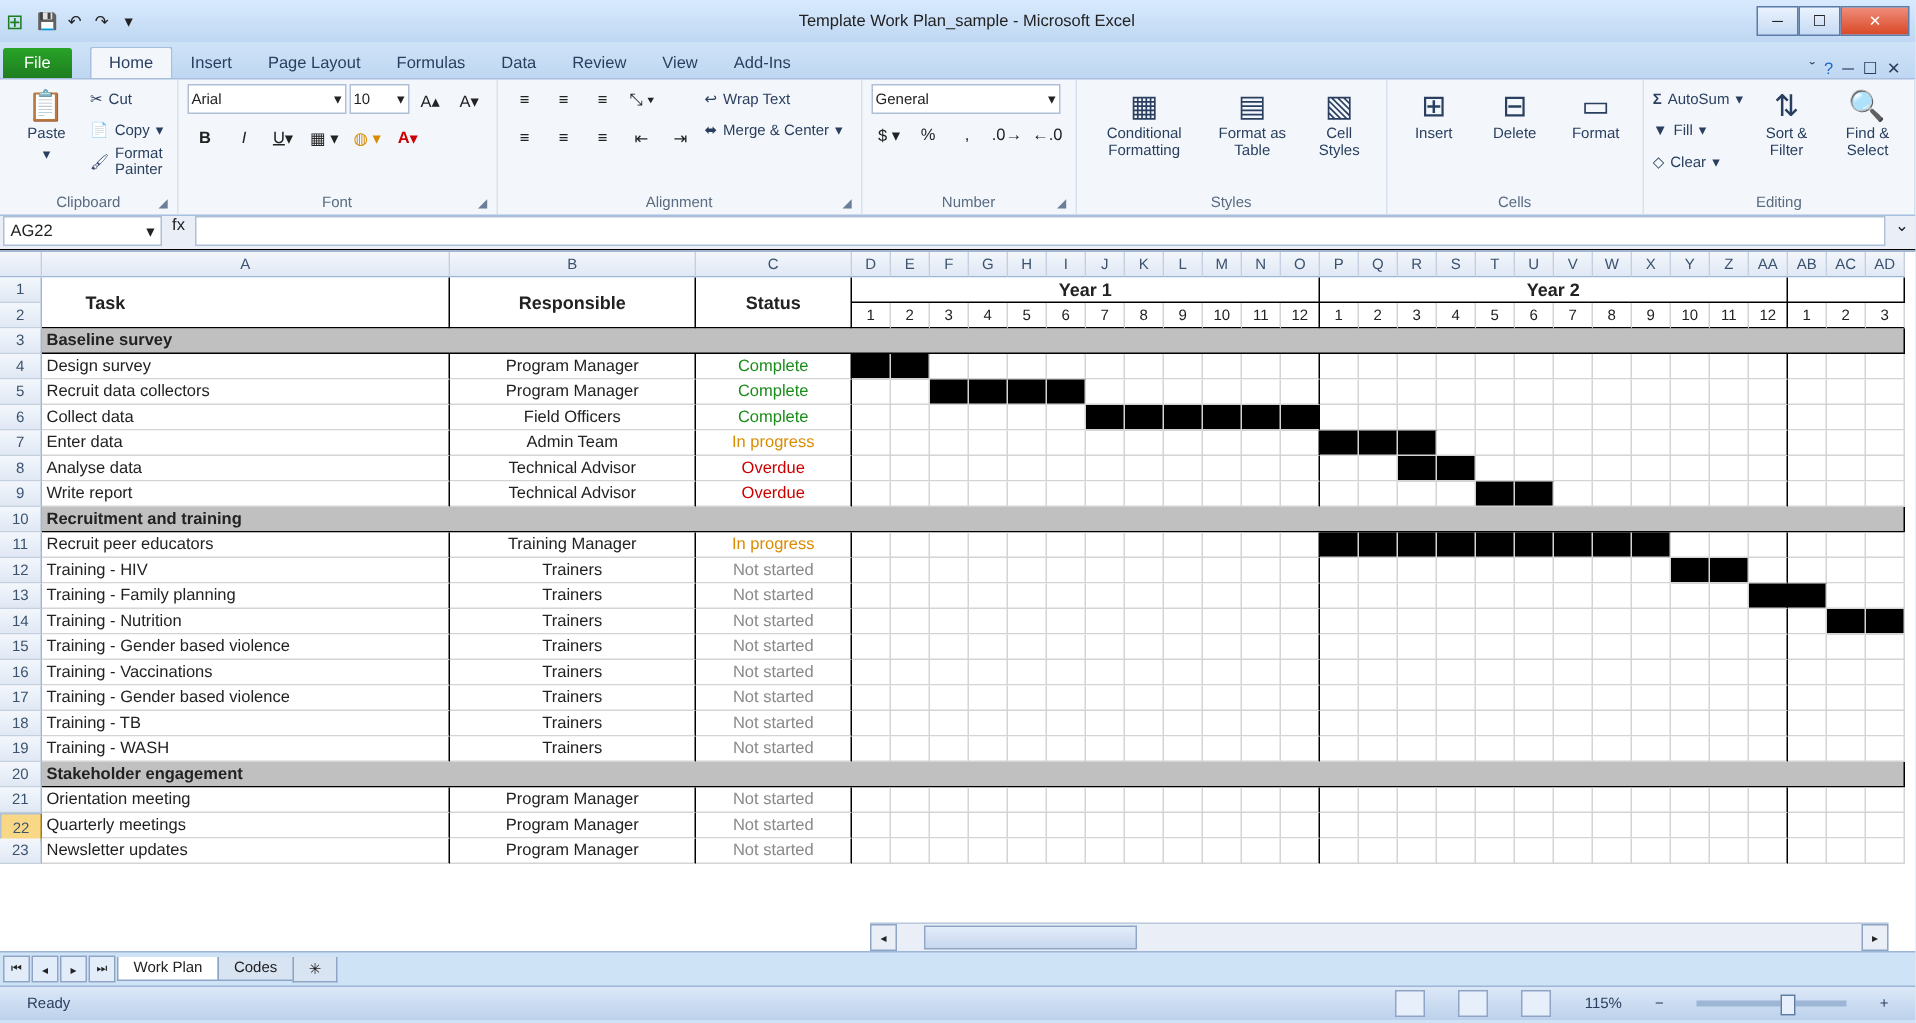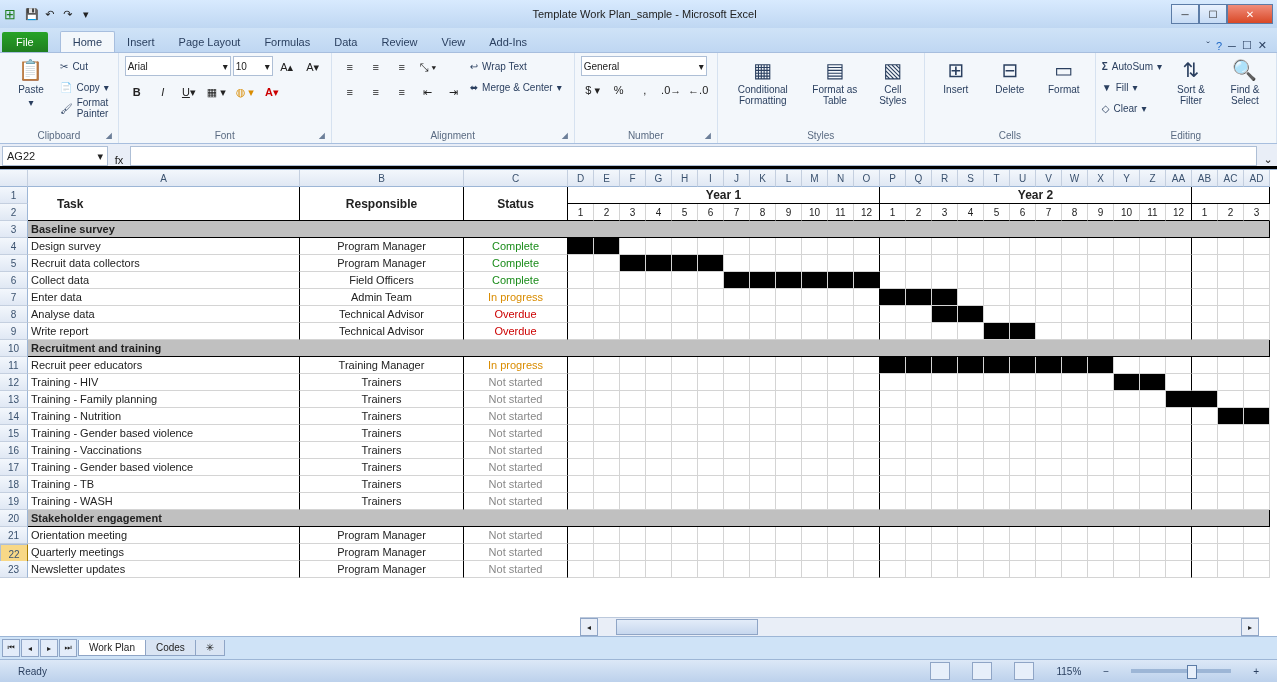--- a/index.html
+++ b/index.html
@@ -21,21 +21,21 @@
 .group-body{display:flex;gap:4px;align-items:flex-start;flex:1}
 .bigbtn{display:flex;flex-direction:column;align-items:center;padding:2px 4px;gap:2px;font-size:10px;color:#2a3f5f;text-align:center;min-width:42px}
 .bigbtn .ic{width:24px;height:24px;display:flex;align-items:center;justify-content:center;font-size:20px}
 .smallrow{display:flex;align-items:center;gap:4px;font-size:10px;color:#2a3f5f;height:20px}
 .stack{display:flex;flex-direction:column;gap:1px}
 .sel{border:1px solid #aebfd6;background:#fff;height:18px;font-size:10px;padding:0 2px;display:flex;align-items:center;justify-content:space-between}
 .btn{border:1px solid transparent;padding:2px 3px;display:flex;align-items:center;justify-content:center;min-width:16px;height:16px}
 .row{display:flex;gap:2px}
 .dlg-launch{position:absolute;right:2px;bottom:2px;width:10px;height:10px;font-size:8px;color:#6c7f99}
 
-.name-fx{height:22px;background:#e9eef7;border-bottom:3px solid #000000;display:flex;align-items:flex-end}
+.name-fx{height:22px;background:#e9eef7;border-bottom:1px solid #000000;display:flex;align-items:flex-start}
 .namebox{width:96px;border:1px solid #aebfd6;margin:0 2px;height:18px;background:#fff;display:flex;align-items:center;padding:0 4px;font-size:11px}
 .fxbar{flex:1;border:1px solid #aebfd6;margin:0 2px;height:18px;background:#fff;display:flex;align-items:center;padding:0 4px}
 .fxico{width:18px;text-align:center;}
 
 .sheet{position:relative;height:466px;background:#fff;overflow:hidden;border-top:1px solid #9db6d6}
 .grid{display:grid;grid-template-columns:28px 272px 164px 104px repeat(27,26px);grid-auto-rows:17px}
 .grid .ch{background:linear-gradient(#f3f7fc,#e0e8f4);border-right:1px solid #c4cfdf;border-bottom:1px solid #9db6d6;display:flex;align-items:center;justify-content:center;font-size:10px;color:#3b526f}
 .grid .rh{background:linear-gradient(#f3f7fc,#e0e8f4);border-right:1px solid #9db6d6;border-bottom:1px solid #c4cfdf;display:flex;align-items:center;justify-content:center;font-size:10px;color:#3b526f}
 .grid .rh.sel{background:#f8d887;border-right:1px solid #a67c00}
 .cell{border-right:1px solid #d4d4d4;border-bottom:1px solid #d4d4d4;padding:0 3px;font-family:Arial;font-size:11px;display:flex;align-items:center;overflow:hidden;white-space:nowrap;background:#fff}

